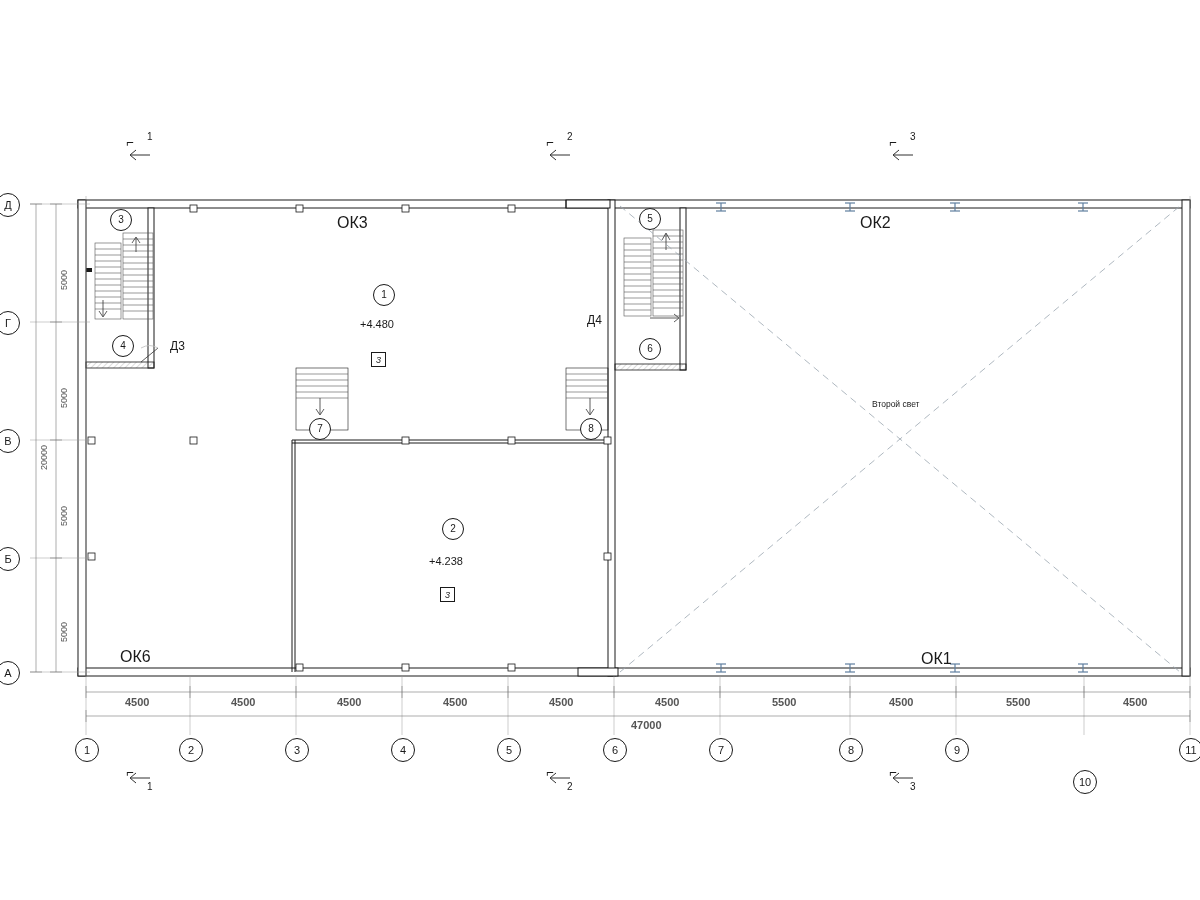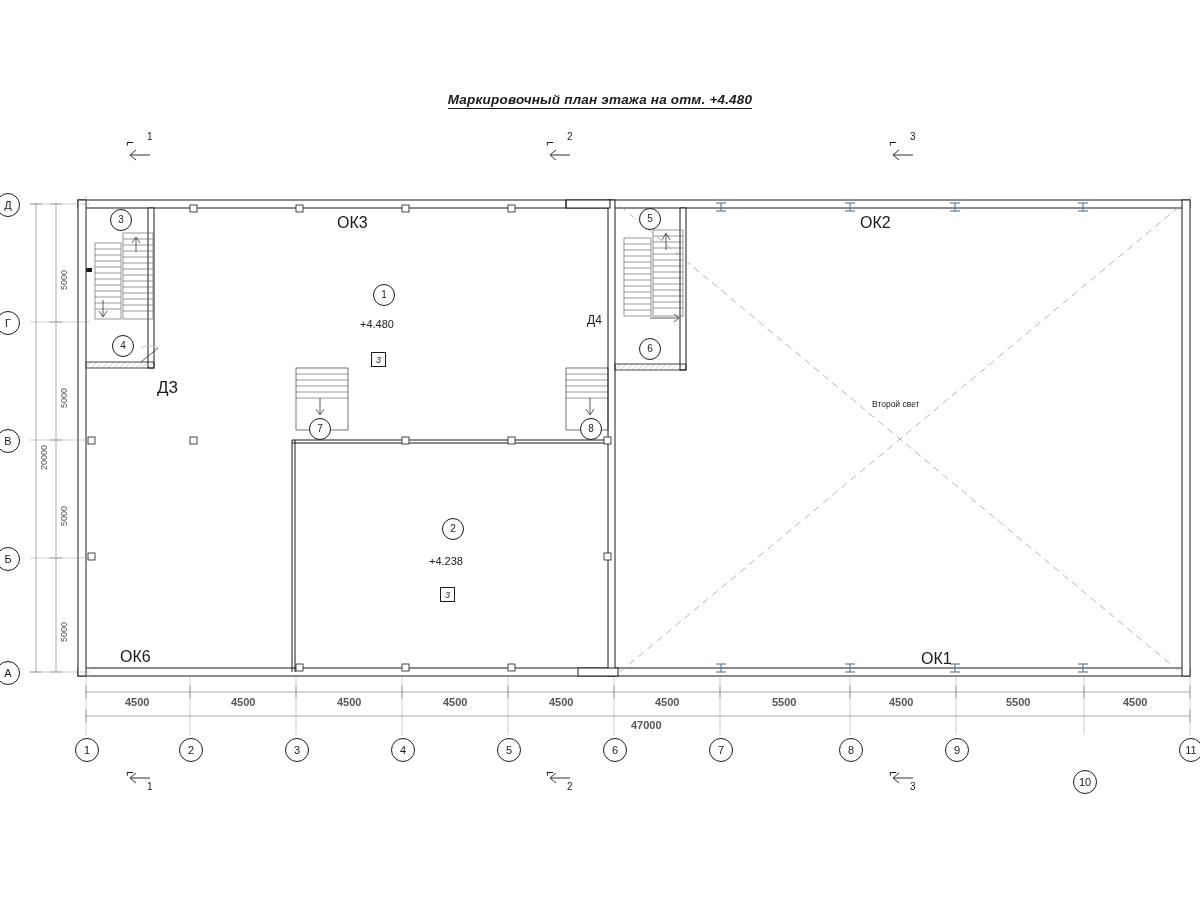--- a/index.html
+++ b/index.html
@@ -97,23 +97,20 @@
     transform: rotate(-90deg);
     transform-origin: left top;
     white-space: nowrap;
   }
 </style>
 </head>
 <body>
 
 <div id="sheet">
 
-  <div class="title">
-    <span>Маркировочный план этажа на отм. +4.480</span>
-  </div>
 
   <svg width="1200" height="900" viewBox="0 0 1200 900" style="position:absolute;left:0;top:0;">
     <defs>
       <pattern id="hatchDiag" width="6" height="6" patternTransform="rotate(45)" patternUnits="userSpaceOnUse">
         <line x1="0" y1="0" x2="0" y2="6" stroke="#7a7a7a" stroke-width="0.7"></line>
       </pattern>
       <pattern id="hatchDiag2" width="4" height="4" patternTransform="rotate(45)" patternUnits="userSpaceOnUse">
         <line x1="0" y1="0" x2="0" y2="4" stroke="#8a8a8a" stroke-width="0.6"></line>
       </pattern>
     </defs>
@@ -382,21 +379,21 @@
 
       <g stroke="#1a1a1a" stroke-width="0.5"></g>
     </g>
   </svg>
 
   <div class="lbl win" style="left:337px; top:214px;">ОК3</div>
   <div class="lbl win" style="left:860px; top:214px;">ОК2</div>
   <div class="lbl win" style="left:120px; top:648px;">ОК6</div>
   <div class="lbl win" style="left:921px; top:650px;">ОК1</div>
 
-  <div class="lbl" style="left:157px; top:339px; font-size:17px;margin-top:39px;">Д3</div>
+  <div class="lbl" style="left:170px; top:339px; font-size:12px;">Д3</div>
   <div class="lbl" style="left:587px; top:313px; font-size:12px;">Д4</div>
 
   <div class="lbl" style="left:360px; top:318px;">+4.480</div>
   <div class="lbl" style="left:429px; top:555px;">+4.238</div>
 
   <div class="lbl tiny" style="left:872px; top:399px; font-size:8.5px;">Второй свет</div>
 
   <div class="circ r" style="left:373px; top:284px;">
       <span>1</span>
     </div>

